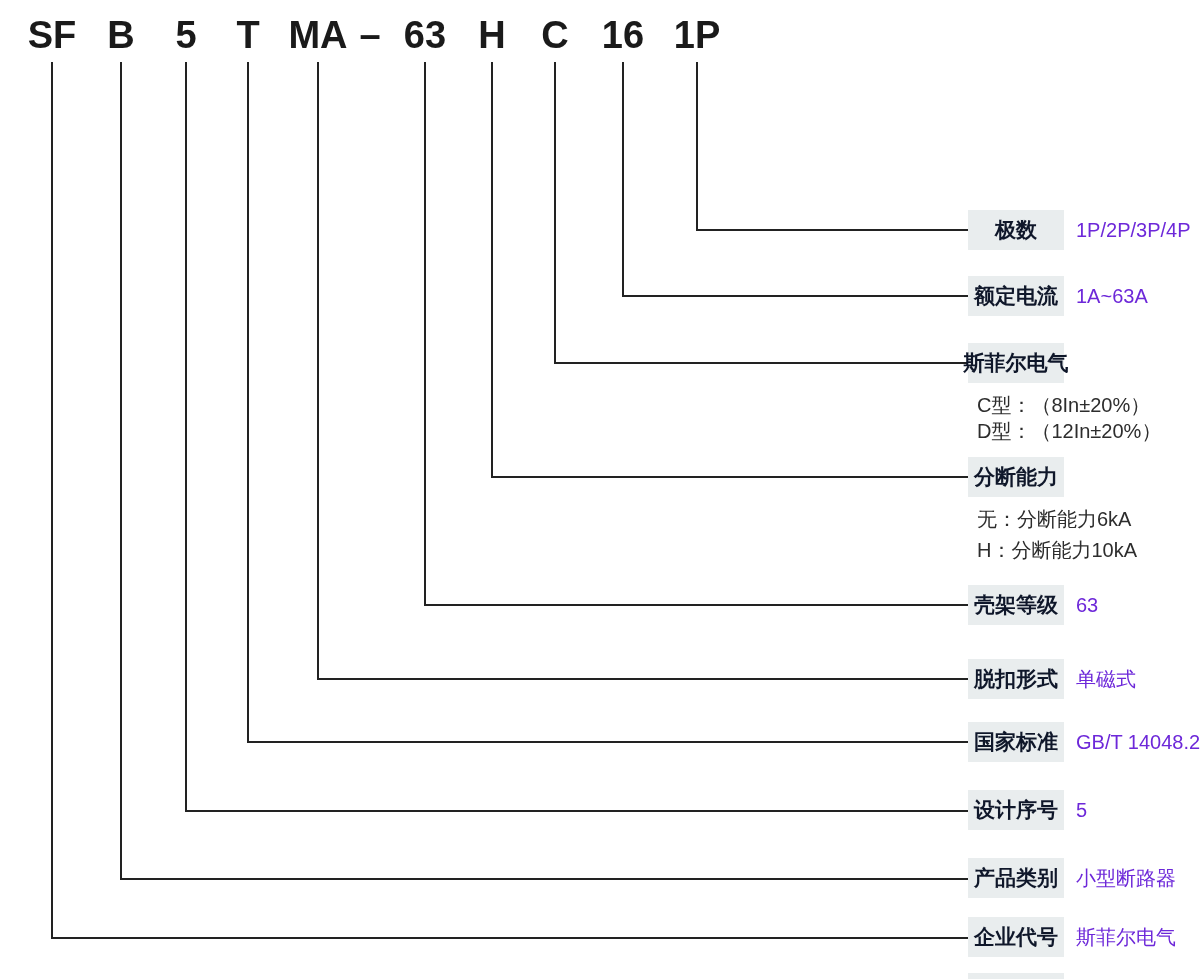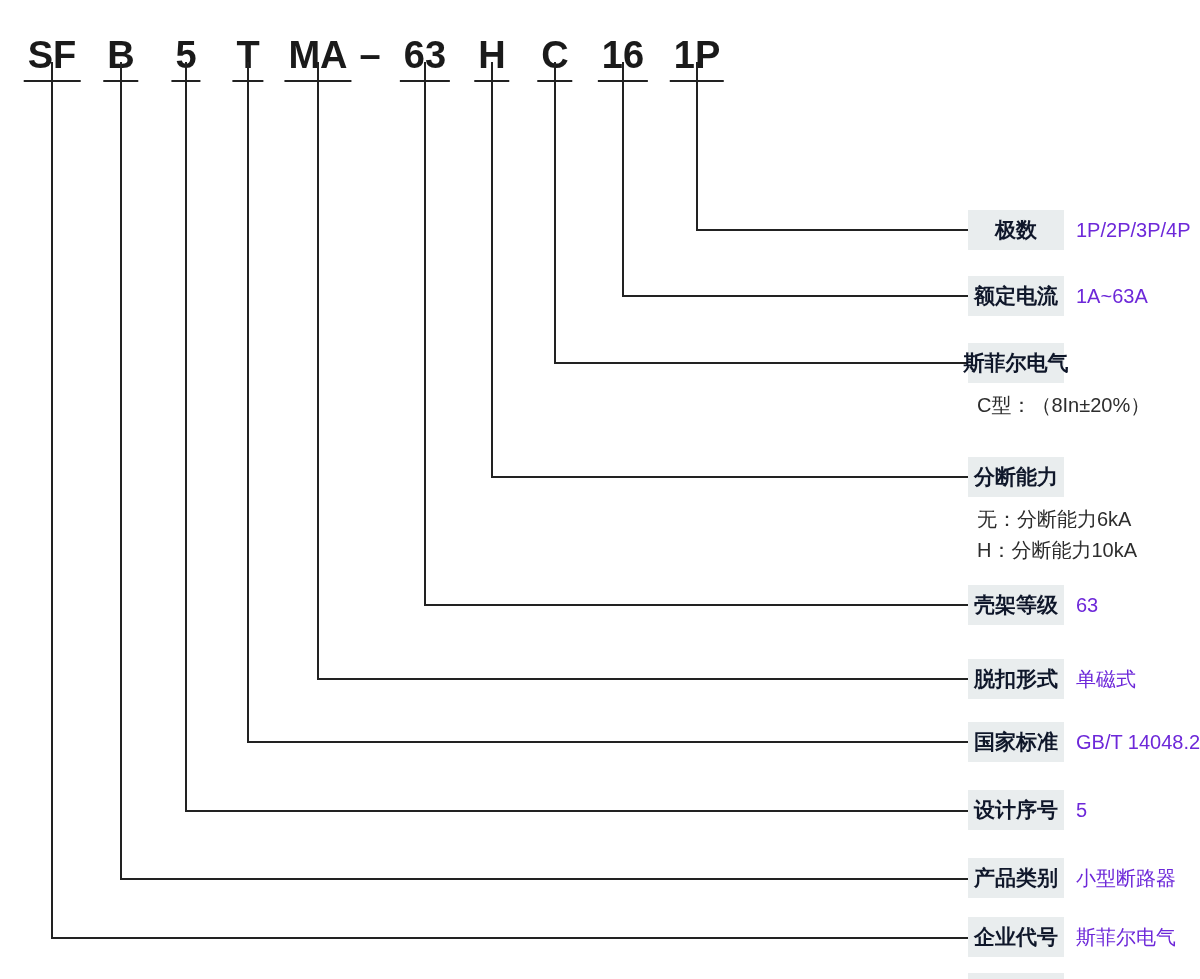--- a/index.html
+++ b/index.html
@@ -14,23 +14,22 @@
     background: #ffffff;
     font-family: "Liberation Sans", "DejaVu Sans", sans-serif;
     overflow: hidden;
   }
   
   .code-seg {
     position: absolute;
     top: 13px;
     transform: translateX(-50%);
     display: inline-flex;
-    flex-direction: column;
-    align-items: center;
-    margin-top: 20px;
+    flex-direction: row;
+    align-items: center;
   }
   .code-text {
     font-size: 38px;
     font-weight: bold;
     color: #1a1a1a;
     line-height: 44px;
     white-space: nowrap;
   }
   .tick {
     height: 2px;
@@ -166,20 +165,21 @@
   <div class="hline" style="left:51px;  top:937px; width:917px"></div>
 
   <div class="spec-label" style="top:210px">极数</div>
   <div class="spec-value" style="top:210px">1P/2P/3P/4P</div>
 
   <div class="spec-label" style="top:276px">额定电流</div>
   <div class="spec-value" style="top:276px">1A~63A</div>
 
   <div class="spec-label" style="top:343px">斯菲尔电气</div>
   <div class="spec-note" style="top:392px">C型：（8In±20%）</div>
+  <div class="spec-note" style="top:418px">D型：（12In±20%）</div>
 
   <div class="spec-label" style="top:457px">分断能力</div>
   <div class="spec-note" style="top:506px">无：分断能力6kA</div>
   <div class="spec-note" style="top:537px">H：分断能力10kA</div>
 
   <div class="spec-label" style="top:585px">壳架等级</div>
   <div class="spec-value" style="top:585px">63</div>
 
   <div class="spec-label" style="top:659px">脱扣形式</div>
   <div class="spec-value" style="top:659px">单磁式</div>

